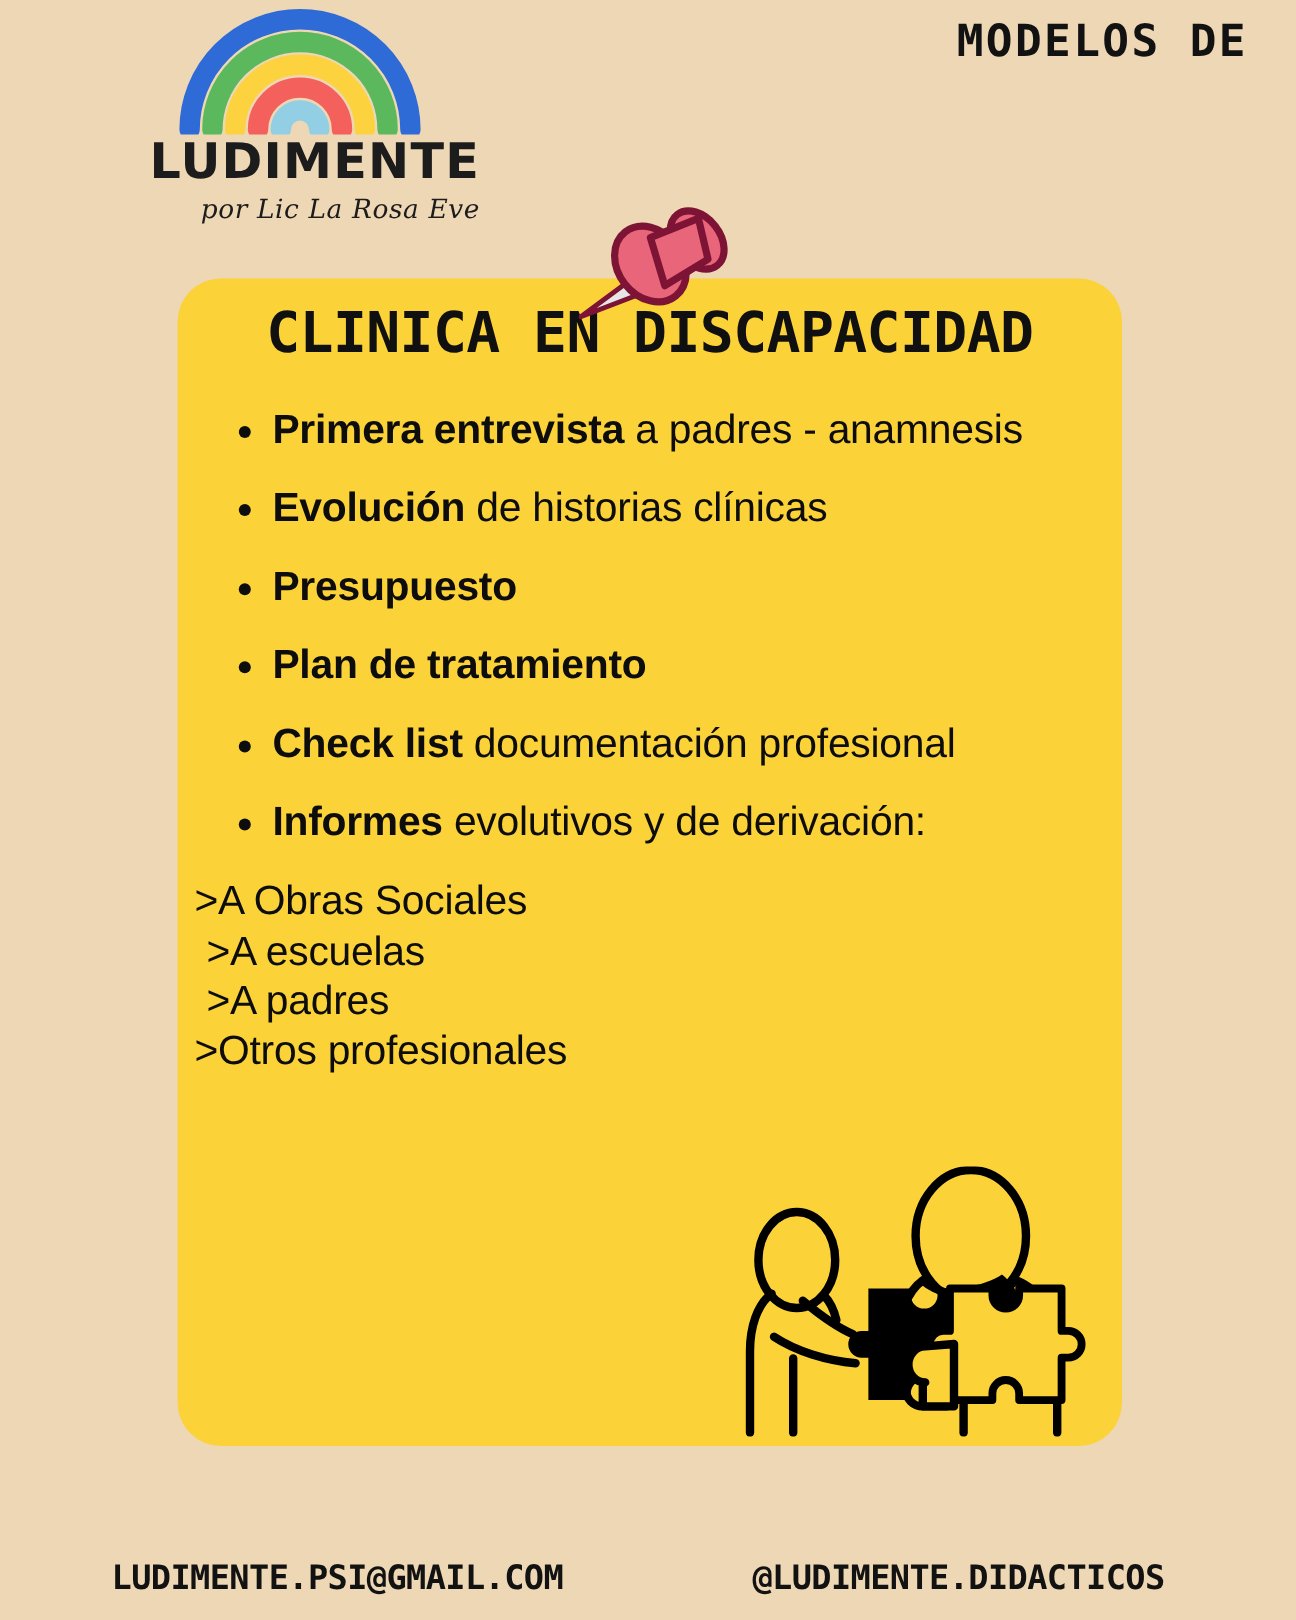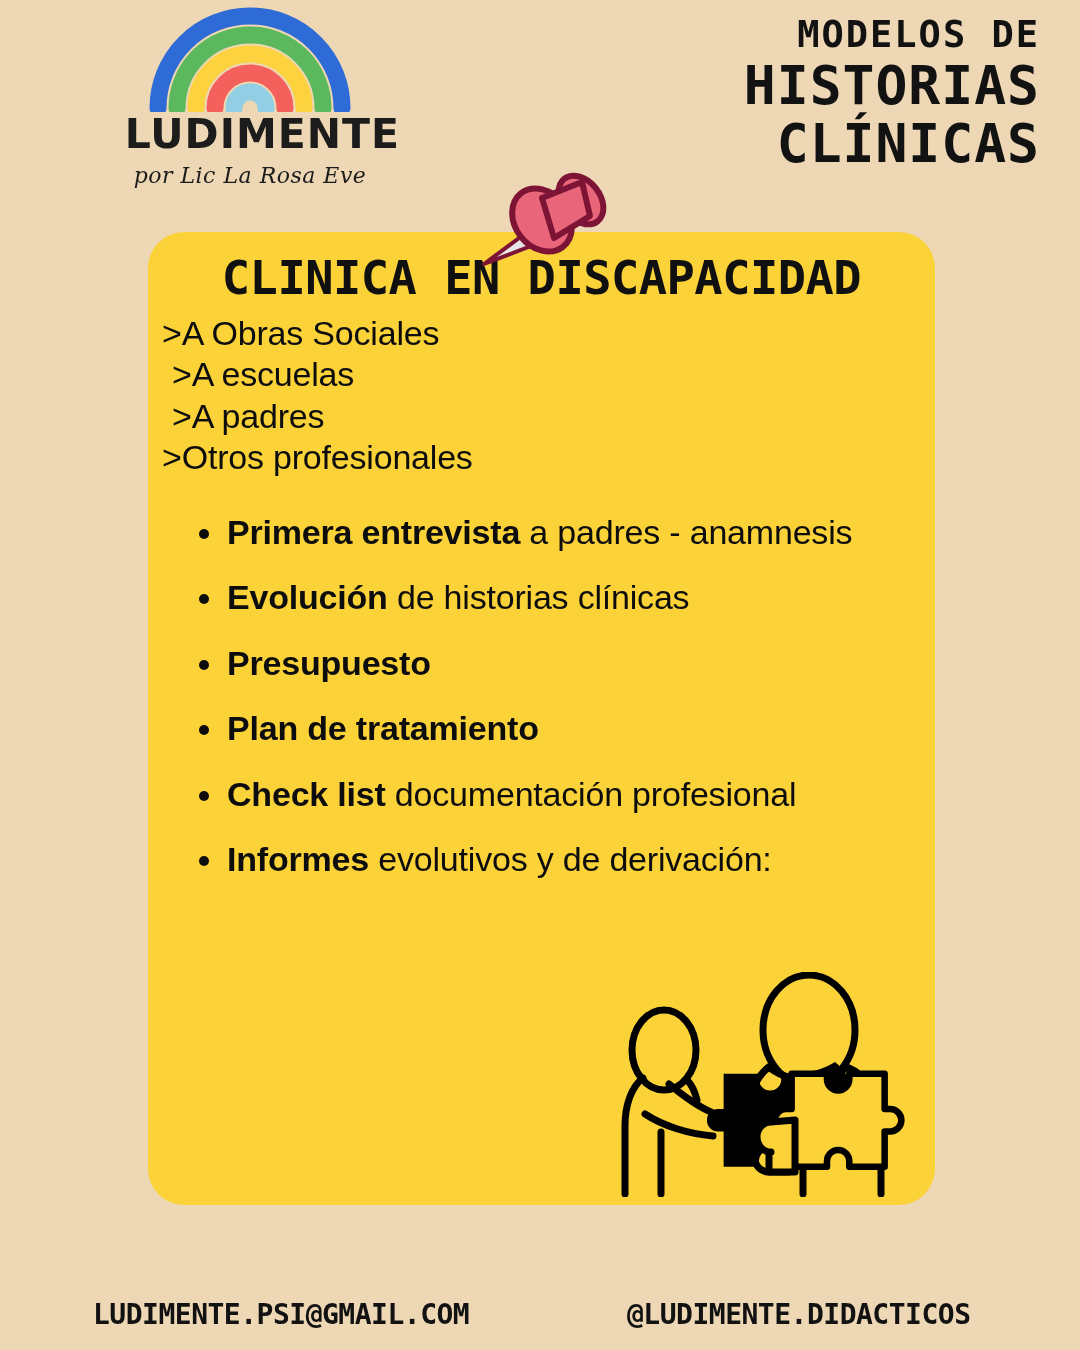--- a/index.html
+++ b/index.html
@@ -45,20 +45,21 @@
     margin-top: 2px;
     text-align: right;
   }
   #brand-tagline {
     font-family: "DejaVu Serif", serif;
     font-style: italic;
     font-size: 22px;
     color: #1C1C1C;
     margin-top: 8px;
     letter-spacing: 0.5px;
+    text-align: right;
   }
   #title-block {
     position: absolute;
     right: 40px;
     top: 16px;
     width: 560px;
     text-align: right;
     color: #121212;
   }
   #title-line1 {
@@ -197,66 +198,65 @@
           <path d="M94 104 A16 16 0 0 1 126 104" stroke="#93CFE4" stroke-width="17"></path>
         </g>
       </svg>
     </div>
     <div id="brand-name">LUDIMENTE</div>
     <div id="brand-tagline">por Lic La Rosa Eve</div>
   </div>
 
   <div id="title-block">
     <div id="title-line1">MODELOS DE</div>
-    <div id="title-line2">HISTORIAS CLÍNICAS</div>
   </div>
 
 </div>
 
 <div id="pushpin">
   <svg viewBox="0 0 130 100" width="130" height="100" aria-hidden="true">
     <path d="M2 96 L56 56 L70 70 Z" fill="#E6E6E6" stroke="#7D1436" stroke-width="4" stroke-linejoin="round"></path>
     <ellipse cx="60" cy="52" rx="27" ry="34" transform="rotate(-38 60 52)" fill="#E8657A" stroke="#7D1436" stroke-width="6"></ellipse>
     <ellipse cx="99" cy="32" rx="19" ry="27" transform="rotate(-38 99 32)" fill="#E8657A" stroke="#7D1436" stroke-width="6"></ellipse>
     <path d="M60 30 L100 14 L108 48 L72 70 Z" fill="#E8657A" stroke="#7D1436" stroke-width="6" stroke-linejoin="round"></path>
   </svg>
 </div>
 
 <div id="card">
 
   <div id="card-title">CLINICA EN DISCAPACIDAD</div>
 
+  <ul id="bullet-list">
+    <li>
+      <b>Primera entrevista</b><span> a padres - anamnesis</span>
+    </li>
+    <li>
+      <b>Evolución</b><span> de historias clínicas</span>
+    </li>
+    <li>
+      <b>Presupuesto</b><span></span>
+    </li>
+    <li>
+      <b>Plan de tratamiento</b><span></span>
+    </li>
+    <li>
+      <b>Check list</b><span> documentación profesional</span>
+    </li>
+    <li>
+      <b>Informes</b><span> evolutivos y de derivación:</span>
+    </li>
+  </ul>
+
   <ul id="sub-list">
     <li>&gt;A Obras Sociales</li>
     <li class="indented">&gt;A escuelas</li>
     <li class="indented">&gt;A padres</li>
     <li>&gt;Otros profesionales</li>
   </ul>
 
-  <ul id="bullet-list">
-    <li>
-      <b>Primera entrevista</b><span> a padres - anamnesis</span>
-    </li>
-    <li>
-      <b>Evolución</b><span> de historias clínicas</span>
-    </li>
-    <li>
-      <b>Presupuesto</b><span></span>
-    </li>
-    <li>
-      <b>Plan de tratamiento</b><span></span>
-    </li>
-    <li>
-      <b>Check list</b><span> documentación profesional</span>
-    </li>
-    <li>
-      <b>Informes</b><span> evolutivos y de derivación:</span>
-    </li>
-  </ul>
-
   <div id="illustration">
     <svg viewBox="0 0 312 225" width="312" height="225" aria-hidden="true">
       <g fill="none" stroke="#000000" stroke-width="7" stroke-linecap="round" stroke-linejoin="round">
 
         <ellipse cx="190" cy="58" rx="46" ry="55"></ellipse>
 
         <path d="M150 95 C150 95 163 108 190 108 C215 108 228 95 228 95
                  C250 104 262 126 262 152 L262 222"></path>
         <path d="M150 95 C137 104 130 124 128 146"></path>
         <path d="M184 222 L184 152"></path>

